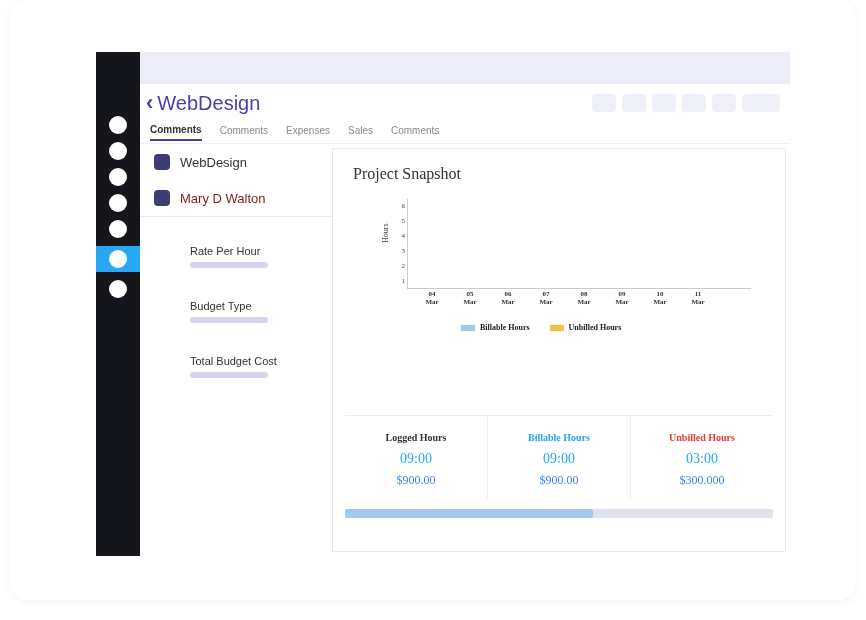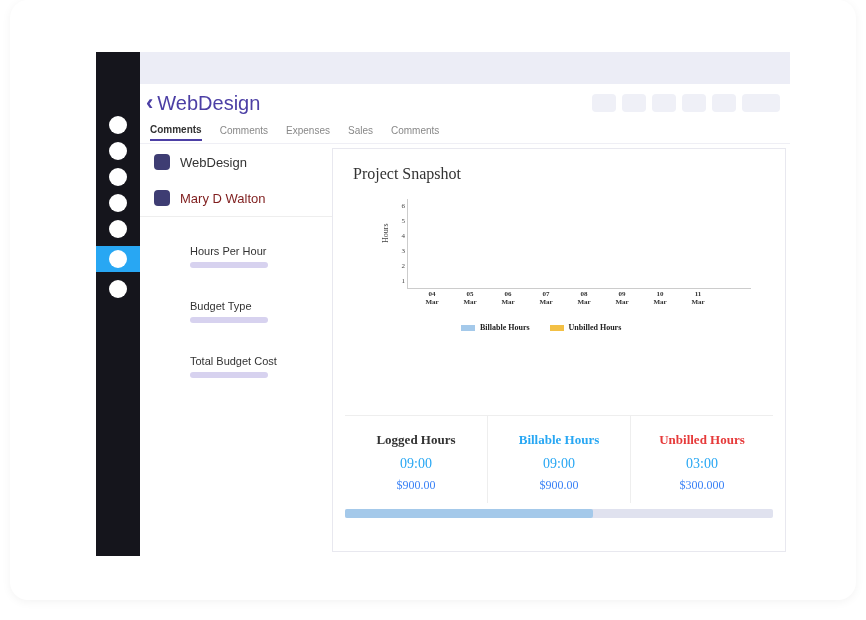--- a/index.html
+++ b/index.html
@@ -59,21 +59,21 @@
   .unb{ background:#f3c045;}
   .xticks { position:absolute; left:26px; right:0; top:92px; display:flex; padding-left:6px;}
   .xticks .xl { width:38px; text-align:center; font-size:7px; color:#333; font-weight:600; line-height:1.1;}
   .legend { position:absolute; left:80px; top:124px; display:flex; gap:20px; font-size:8px; align-items:center; font-weight:600;}
   .lsw { width:14px; height:6px; display:inline-block; margin-right:5px; vertical-align:middle;}
 
   
   .stats { position:absolute; left:12px; right:12px; top:266px; border-top:1px solid #eee; display:flex;}
   .stat { flex:1; text-align:center; padding:16px 0 10px; border-right:1px solid #eee;}
   .stat:last-child{border-right:none;}
-  .stat .sl { font-size:13px; font-weight:600; padding-bottom:8px;}
+  .stat .sl { font-size:10px; font-weight:600; padding-bottom:8px;}
   .stat .sv { font-size:14px; font-weight:500; padding-bottom:6px;}
   .stat .sa { font-size:12px; color:#3b82f6;}
   .c-black{color:#333;} .c-blue{color:#28a7f3;} .c-green{color:#17a34a;} .c-red{color:#e63a3a;}
 
   
   .progress { position:absolute; left:12px; right:12px; top:360px;}
   .progress .track{ height:9px; background:#e0e2ef; border-radius:2px; position:relative;}
   .progress .fill{ position:absolute; left:0; top:0; height:100%; background:#a4c9ea; border-radius:2px;}
   .progress .cap{ text-align:center; font-size:9px; padding-top:6px; font-weight:500;}
 
@@ -130,21 +130,21 @@
           <span class="sq"></span>
           <span>WebDesign</span>
         </div>
         <div class="prow link">
           <span class="sq"></span>
           <span>Mary D Walton</span>
         </div>
         <div class="divider"></div>
         <div class="sep"></div>
         <div class="field">
-          <label>Hours Per Hour</label>
+          <label>Rate Per Hour</label>
           <div class="bar"></div>
         </div>
         <div class="sep"></div>
         <div class="field">
           <label>Budget Type</label>
           <div class="bar"></div>
         </div>
         <div class="sep"></div>
         <div class="field">
           <label>Total Budget Cost</label>

